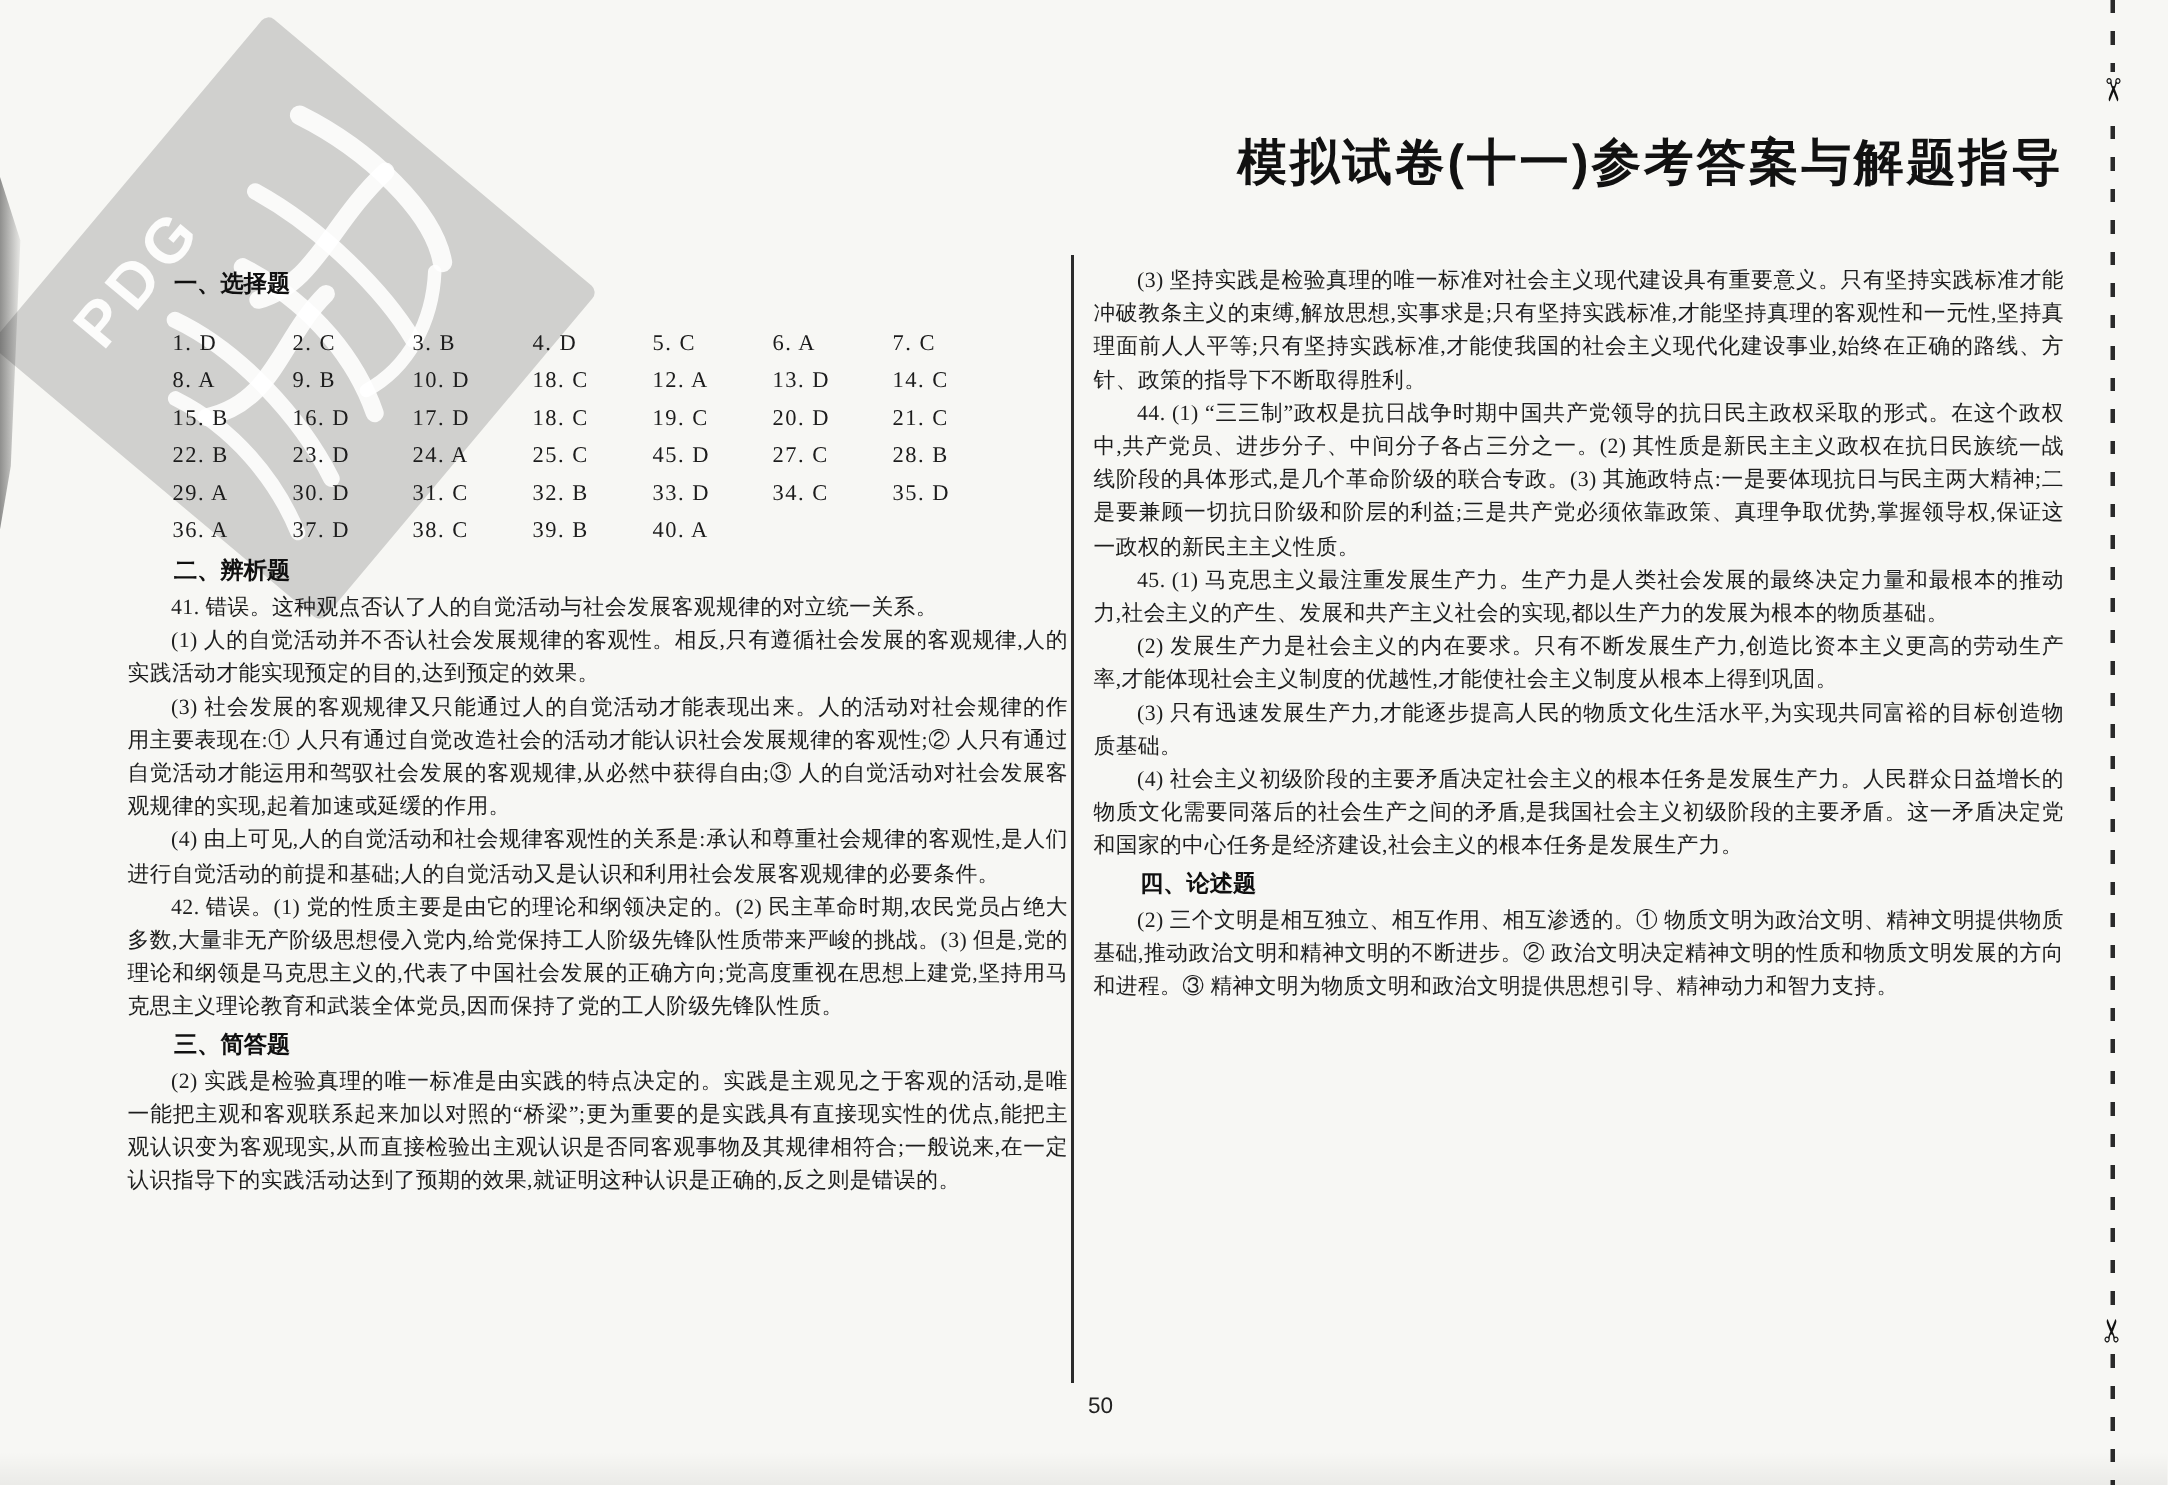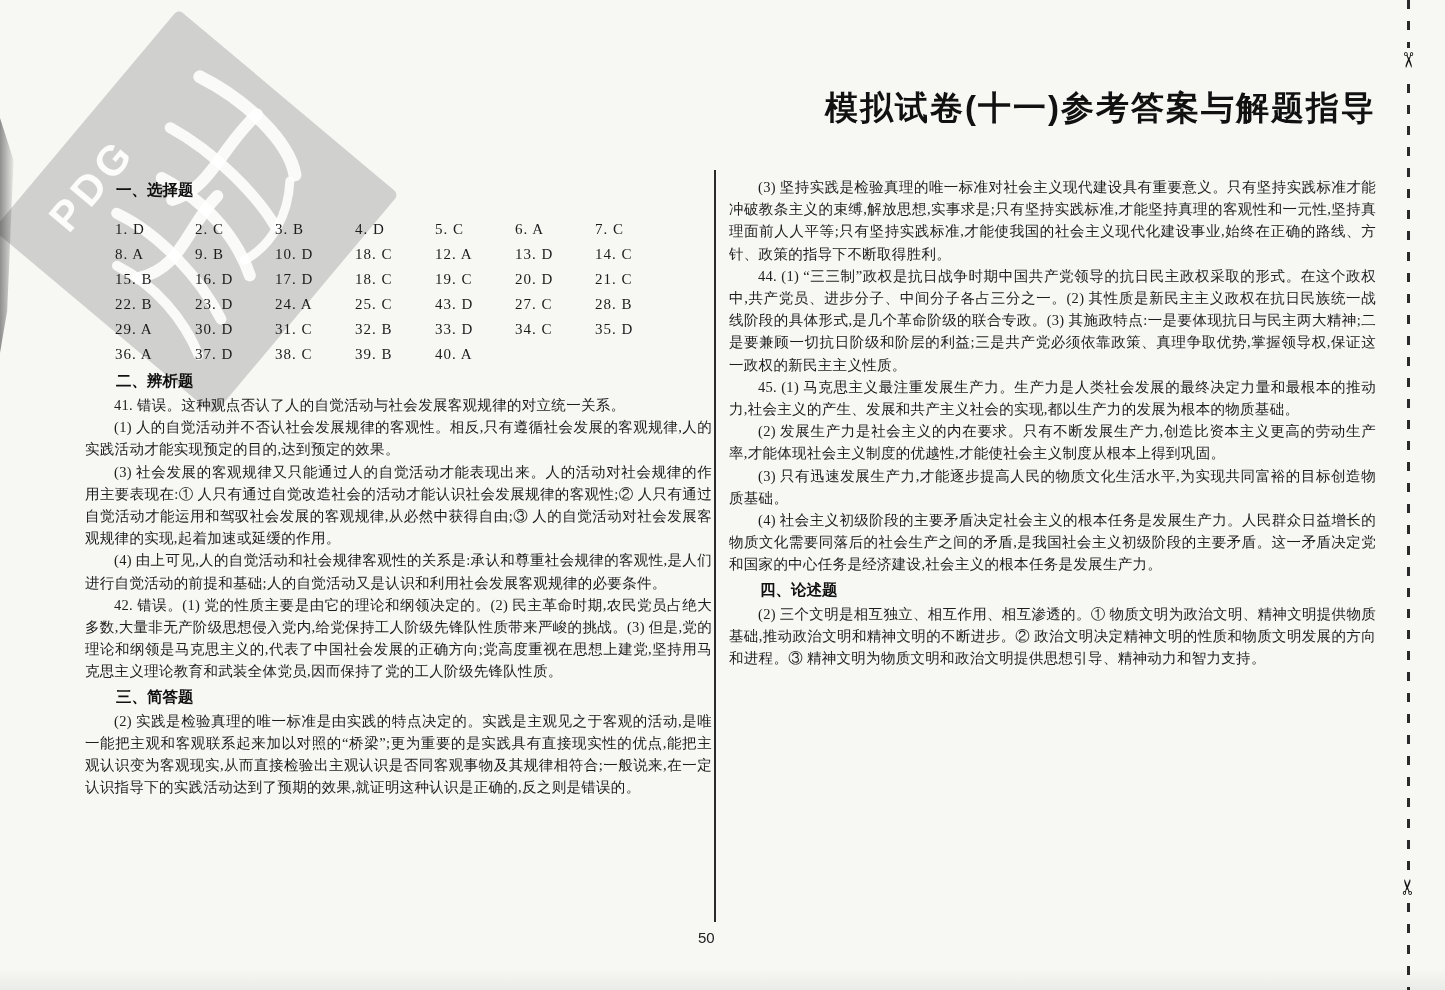--- a/index.html
+++ b/index.html
@@ -47,21 +47,21 @@
   
   .answers-grid{
     display:grid; grid-template-columns:repeat(7, 80px);
     margin:15px 0 2px 30px;
     font-size:15px; line-height:25px; letter-spacing:1px;
   }
 
   
   .page-number{
     position:absolute; left:698px; top:929px; width:44px;
-    text-align:left; font-size:15px;
+    text-align:right; font-size:15px;
     font-family:"Liberation Sans","DejaVu Sans",sans-serif; color:#222;
   }
 
   
   .cutline{
     position:absolute; top:0; left:1407px; width:3px; height:990px;
     background:repeating-linear-gradient(to bottom, #2a2a2a 0 9px, transparent 9px 21px);
   }
   .scissors{
     position:absolute; left:-11px; display:block; width:24px; height:30px;
@@ -140,21 +140,21 @@
       <div class="answer-cell">16. D</div>
       <div class="answer-cell">17. D</div>
       <div class="answer-cell">18. C</div>
       <div class="answer-cell">19. C</div>
       <div class="answer-cell">20. D</div>
       <div class="answer-cell">21. C</div>
       <div class="answer-cell">22. B</div>
       <div class="answer-cell">23. D</div>
       <div class="answer-cell">24. A</div>
       <div class="answer-cell">25. C</div>
-      <div class="answer-cell">43. D</div>
+      <div class="answer-cell">45. D</div>
       <div class="answer-cell">27. C</div>
       <div class="answer-cell">28. B</div>
       <div class="answer-cell">29. A</div>
       <div class="answer-cell">30. D</div>
       <div class="answer-cell">31. C</div>
       <div class="answer-cell">32. B</div>
       <div class="answer-cell">33. D</div>
       <div class="answer-cell">34. C</div>
       <div class="answer-cell">35. D</div>
       <div class="answer-cell">36. A</div>

